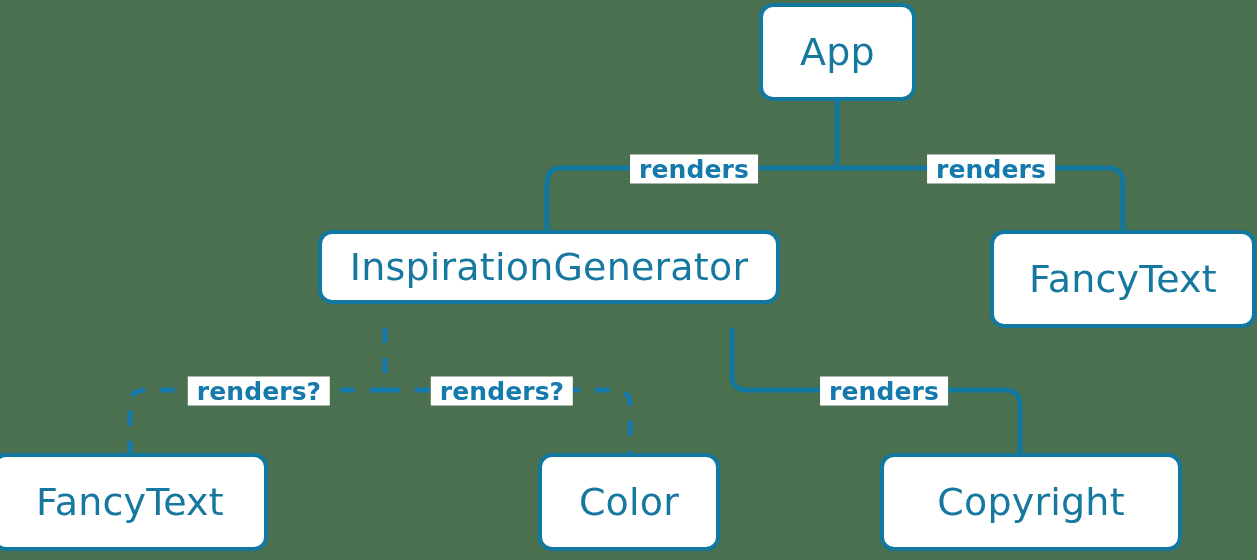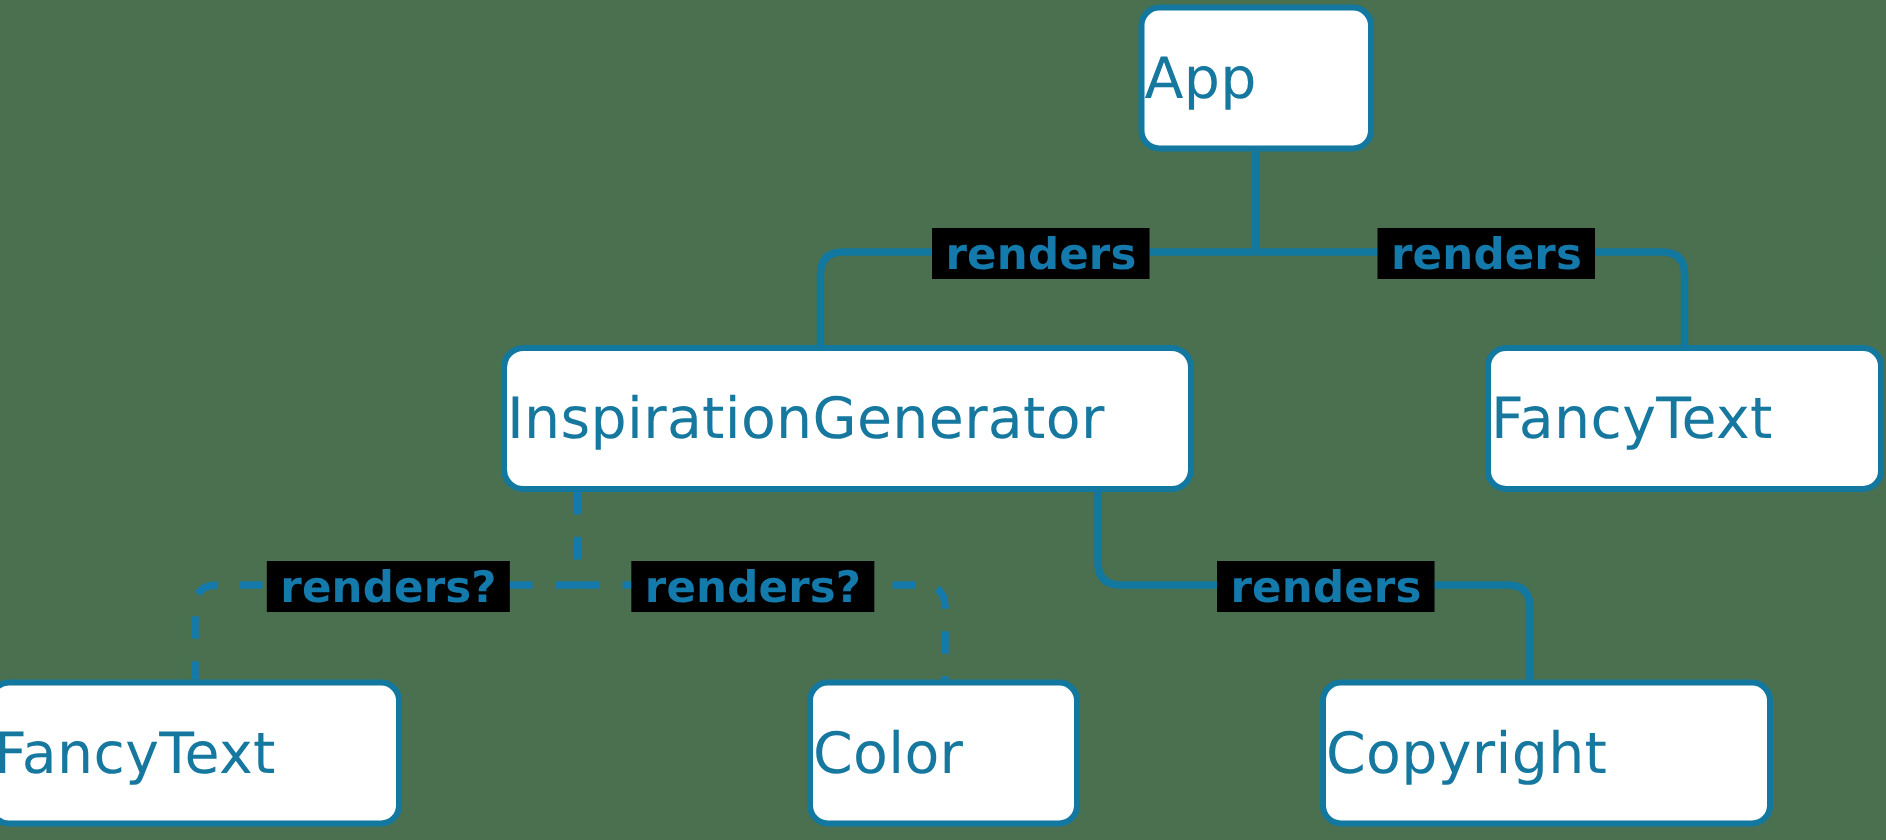--- a/index.html
+++ b/index.html
@@ -23,36 +23,36 @@
     height: 560px;
   }
   .node {
     position: absolute;
     box-sizing: border-box;
     background: #ffffff;
     border: 4px solid #12789f;
     border-radius: 14px;
     display: flex;
     align-items: center;
-    justify-content: flex-start;
+    justify-content: center;
     color: #16789f;
     font-size: 38px;
     font-weight: 400;
     letter-spacing: 0.2px;
     white-space: nowrap;
     z-index: 3;
   }
   .edge-label {
     position: absolute;
     color: #1479ab;
-    font-size: 29px;
+    font-size: 25px;
     font-weight: 600;
     letter-spacing: 0.1px;
     white-space: nowrap;
-    background: #000000;
+    background: #ffffff;
     padding: 0 9px;
     transform: translate(-50%, -50%);
     z-index: 2;
   }
 </style>
 </head>
 <body>
 
 <div id="canvas">
 
@@ -75,21 +75,21 @@
       <path d="M 385 390 L 145 390 Q 130 390 130 405 L 130 453"></path>
 
       <path d="M 385 390 L 615 390 Q 630 390 630 405 L 630 453"></path>
     </g>
   </svg>
 
   <div class="node" style="left:759px; top:3px; width:157px; height:98px;">
     <span>App</span>
   </div>
 
-  <div class="node" style="left:334px; top:230px; width:462px; height:98px;border-radius:15px;">
+  <div class="node" style="left:318px; top:230px; width:462px; height:74px;">
     <span>InspirationGenerator</span>
   </div>
 
   <div class="node" style="left:990px; top:230px; width:266px; height:98px;">
     <span>FancyText</span>
   </div>
 
   <div class="node" style="left:-8px; top:453px; width:276px; height:98px;">
     <span>FancyText</span>
   </div>

